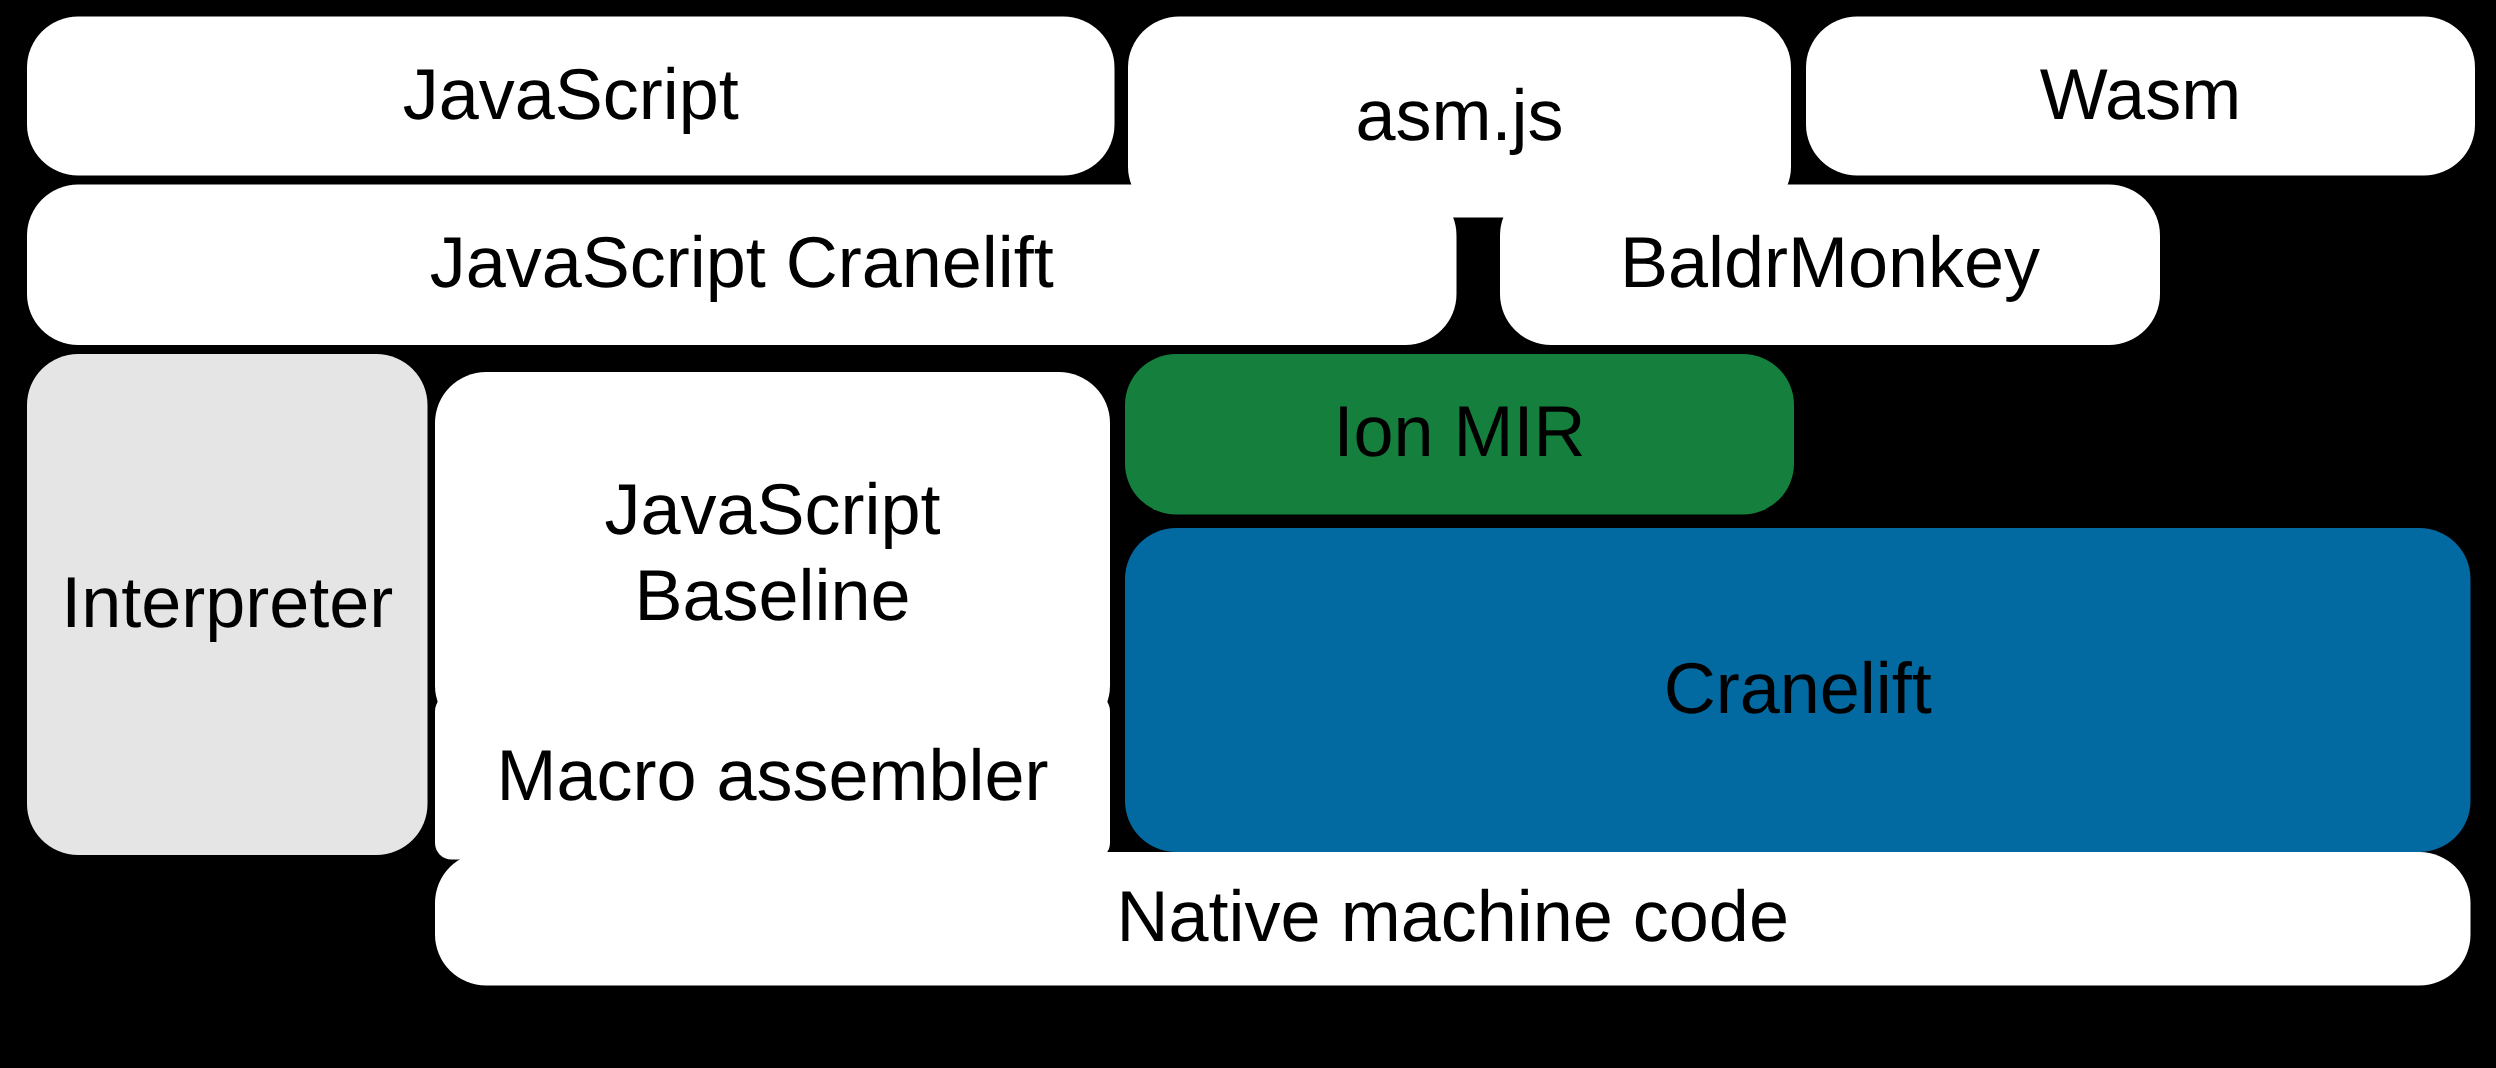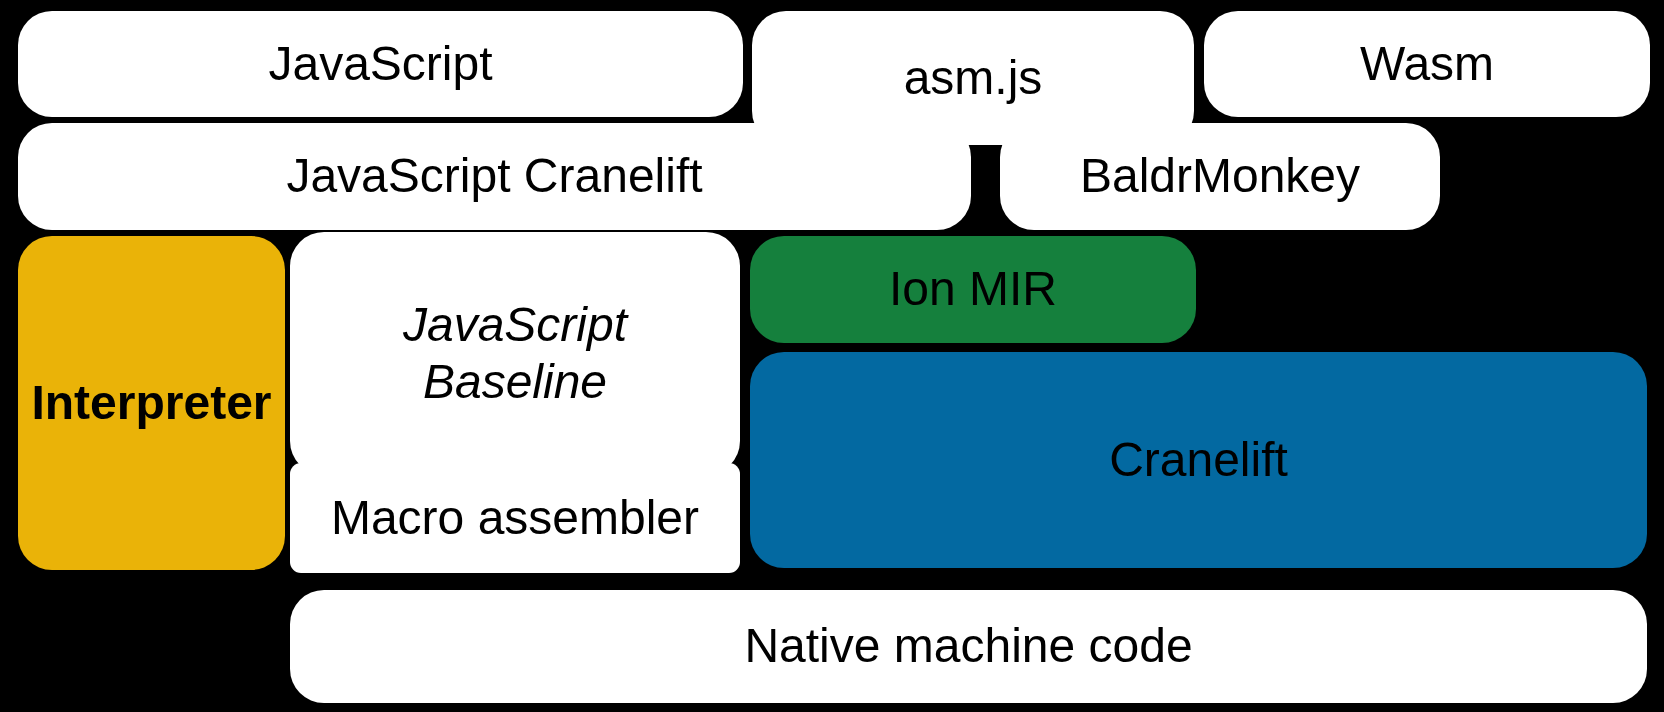--- a/index.html
+++ b/index.html
@@ -31,26 +31,26 @@
     text-align: center;
     white-space: nowrap;
   }
   
   .b-javascript   { left: 18px;   top: 11px;  width: 725px;  height: 106px; }
   .b-asmjs        { left: 752px;  top: 11px;  width: 442px;  height: 134px; }
   .b-wasm         { left: 1204px; top: 11px;  width: 446px;  height: 106px; }
   .b-bytecode     { left: 18px;   top: 123px; width: 953px;  height: 107px; }
   .b-baldrmonkey  { left: 980px;  top: 123px; width: 440px;  height: 107px; }
   .b-interpreter  { left: 18px;   top: 236px; width: 267px;  height: 334px; }
-  .b-baseline     { left: 290px;  top: 232px; width: 450px;  height: 243px; font-style: italic; }
+  .b-baseline     { left: 290px;  top: 248px; width: 450px;  height: 243px; }
   .b-baseline .label { white-space: normal; max-width: 290px; }
   .b-ionmir       { left: 750px;  top: 236px; width: 446px;  height: 107px; }
   .b-cranelift    { left: 750px;  top: 352px; width: 897px;  height: 216px; }
   .b-macroassembler { left: 290px; top: 463px; width: 450px; height: 110px; border-radius: 11px; }
-  .b-native       { left: 290px;  top: 590px; width: 1357px; height: 113px; }
+  .b-native       { left: 290px;  top: 568px; width: 1357px; height: 89px; }
 </style>
 </head>
 <body>
 
 <div id="stage" style="background: rgb(0, 0, 0);">
 
   <div class="box b-javascript" style="background: rgb(255, 255, 255);">
     <span class="label">JavaScript</span>
   </div>
 
@@ -63,21 +63,21 @@
   </div>
 
   <div class="box b-bytecode" style="background: rgb(255, 255, 255);">
     <span class="label">JavaScript Cranelift</span>
   </div>
 
   <div class="box b-baldrmonkey" style="background: rgb(255, 255, 255); margin-left: 20px;">
     <span class="label">BaldrMonkey</span>
   </div>
 
-  <div class="box b-interpreter" style="background: #eab308; font-weight: bold;">
+  <div class="box b-interpreter" style="background: #e5e5e5;">
     <span class="label">Interpreter</span>
   </div>
 
   <div class="box b-baseline" style="background: rgb(255, 255, 255);">
     <span class="label">JavaScript Baseline</span>
   </div>
 
   <div class="box b-ionmir" style="background: #15803d;">
     <span class="label">Ion MIR</span>
   </div>

